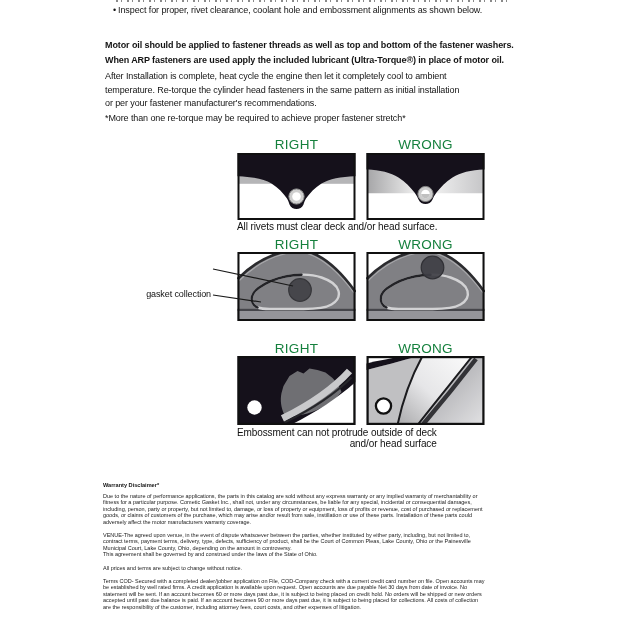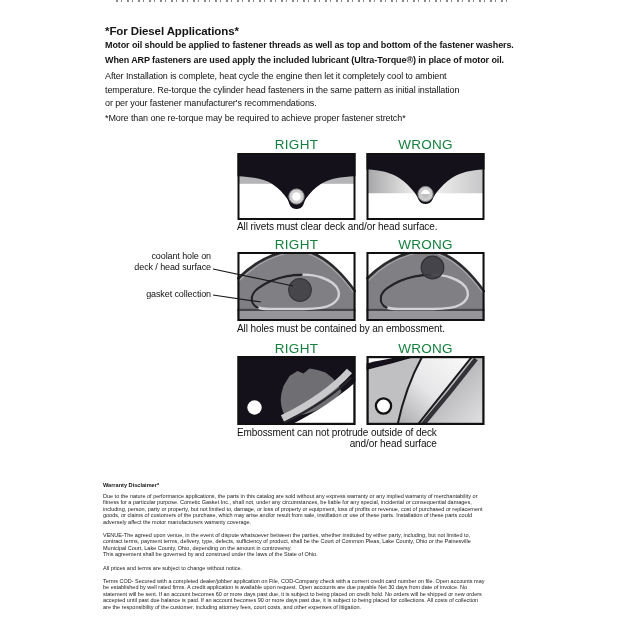--- a/index.html
+++ b/index.html
@@ -49,22 +49,22 @@
   .f-dk{fill:var(--diagram_black);}
   .f-gas{fill:var(--gasket_gray);}
 </style>
 </head>
 <body>
 
 <div class="page">
 
   <div class="abs clip-strip"></div>
 
-
-  <div class="abs h-diesel">*For Diesel Applications*</div>
+  <div class="abs bullet-line"><span class="bullet">•</span><span>Inspect for proper, rivet clearance, coolant hole and embossment alignments as shown below.</span></div>
+
   <div class="abs body-p p1">Motor oil should be applied to fastener threads as well as top and bottom of the fastener washers.
 When ARP fasteners are used apply the included lubricant (Ultra-Torque®) in place of motor oil.</div>
   <div class="abs body-p p3">*More than one re-torque may be required to achieve proper fastener stretch*</div>
   <div class="abs body-p p2">After Installation is complete, heat cycle the engine then let it completely cool to ambient
 temperature. Re-torque the cylinder head fasteners in the same pattern as initial installation
 or per your fastener manufacturer's recommendations.</div>
 
   <div class="abs fig-label" style="left:237px;top:137px;">RIGHT</div>
   <div class="abs fig-label" style="left:366px;top:137px;">WRONG</div>
 
@@ -105,22 +105,20 @@
       </g>
       <rect x="1" y="1" width="116" height="65" fill="none" stroke="#101010" stroke-width="2"></rect>
     </svg>
   </div>
 
   <div class="abs caption" style="top:221px;">All rivets must clear deck and/or head surface.</div>
 
   <div class="abs fig-label" style="left:237px;top:237px;">RIGHT</div>
   <div class="abs fig-label" style="left:366px;top:237px;">WRONG</div>
 
-  <div class="abs ann ann1">coolant hole on
-deck / head surface</div>
   <div class="abs ann ann2">gasket collection</div>
 
   <div class="abs figbox" style="left:237px;top:252px;">
     <svg width="119" height="69" viewBox="0 0 118 69">
       <rect width="118" height="69" class="f-gas"></rect>
       <path d="M0,0 H46 C33,3 16,11 0,27 Z" fill="#ffffff"></path>
       <path d="M72,0 H118 V40 C103,19 87,5 72,0 Z" fill="#ffffff"></path>
       <path d="M46,0 C33,3 16,11 0,27" fill="none" stroke="#2b2b2e" stroke-width="2.6"></path>
       <path d="M72,0 C87,5 103,19 118,40" fill="none" stroke="#2b2b2e" stroke-width="2.6"></path>
       <path d="M48,1.8 C34.5,4.8 18,12.5 1.5,28.8" fill="none" stroke="#aaaaad" stroke-width="1.1"></path>
@@ -145,21 +143,20 @@
       <path d="M70.5,1.8 C85.5,7 101.5,20.5 116.5,41" fill="none" stroke="#aaaaad" stroke-width="1.1"></path>
       <rect x="0" y="56.8" width="118" height="2.2" fill="#45454a"></rect>
       <rect x="0" y="59" width="118" height="10" fill="#95959a"></rect>
       <path d="M20,55.5 C15.5,53.5 13.5,49 14.5,44.5 C15.2,41.5 17.5,38.5 21,36 C28,31 38,26.5 48,24.5 C60,22.2 74,22 84,25.5 C93,28.5 99.5,33.5 101,39 C102.3,44 100,49 94,52.5 C88,56 78,57 66,57 L32,57 C27,57 23,56.5 20,55.5 Z" fill="none" stroke="var(--emboss_light)" stroke-width="2.4" stroke-linejoin="round"></path>
       <path d="M20,55.5 C15.5,53.5 13.5,49 14.5,44.5 C15.2,41.5 17.5,38.5 21,36 C28,31 38,26.5 48,24.5 C53,23.5 58.5,22.9 64,22.8" fill="none" stroke="var(--emboss_dark)" stroke-width="2.4" stroke-linecap="round"></path>
       <circle cx="66" cy="15.5" r="11.3" fill="#3f3f45" fill-opacity="0.92" stroke="#303035" stroke-width="1.2"></circle>
       <rect x="1" y="1" width="116" height="67" fill="none" stroke="#101010" stroke-width="2"></rect>
     </svg>
   </div>
 
-  <div class="abs caption" style="top:323px;">All holes must be contained by an embossment.</div>
 
   <svg class="abs leader-overlay" width="618" height="618" viewBox="0 0 618 618">
     <line x1="213" y1="269" x2="293" y2="286" stroke="#1a1a1a" stroke-width="1.2"></line>
     <line x1="213" y1="295" x2="261" y2="302" stroke="#1a1a1a" stroke-width="1.2"></line>
   </svg>
 
   <div class="abs fig-label" style="left:237px;top:341px;">RIGHT</div>
   <div class="abs fig-label" style="left:366px;top:341px;">WRONG</div>
 
   <div class="abs figbox" style="left:237px;top:356px;">

